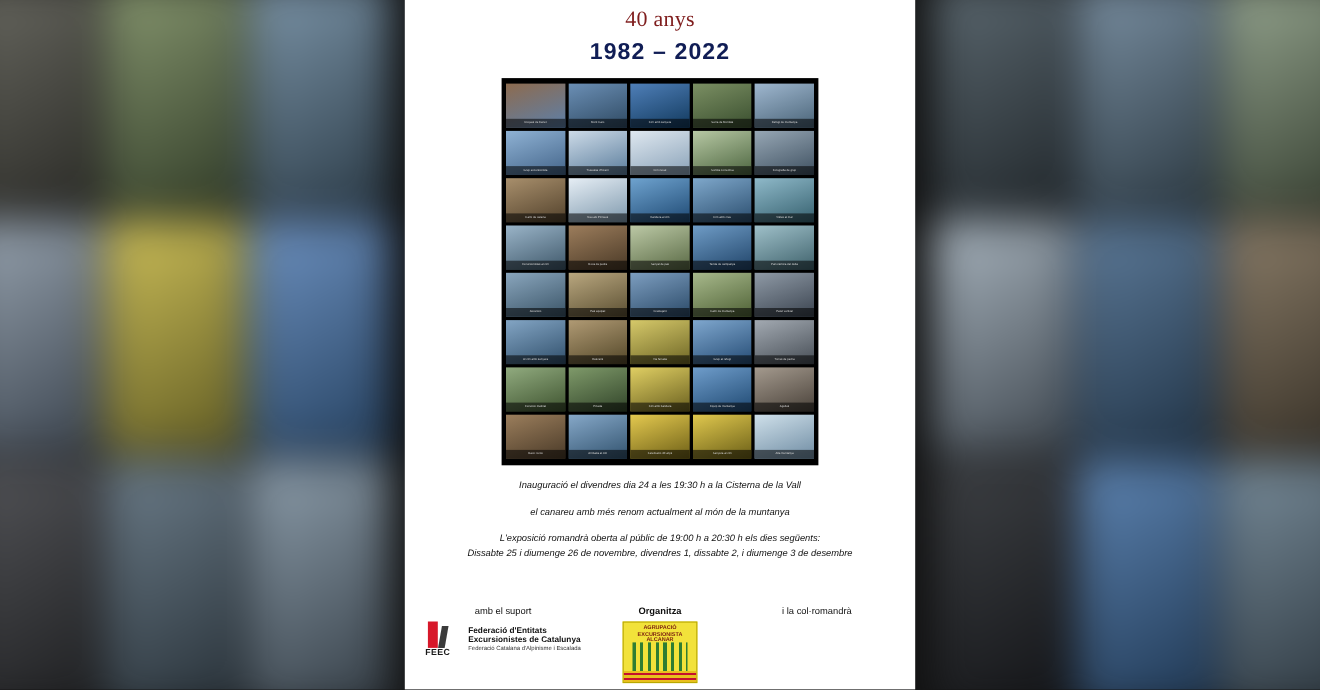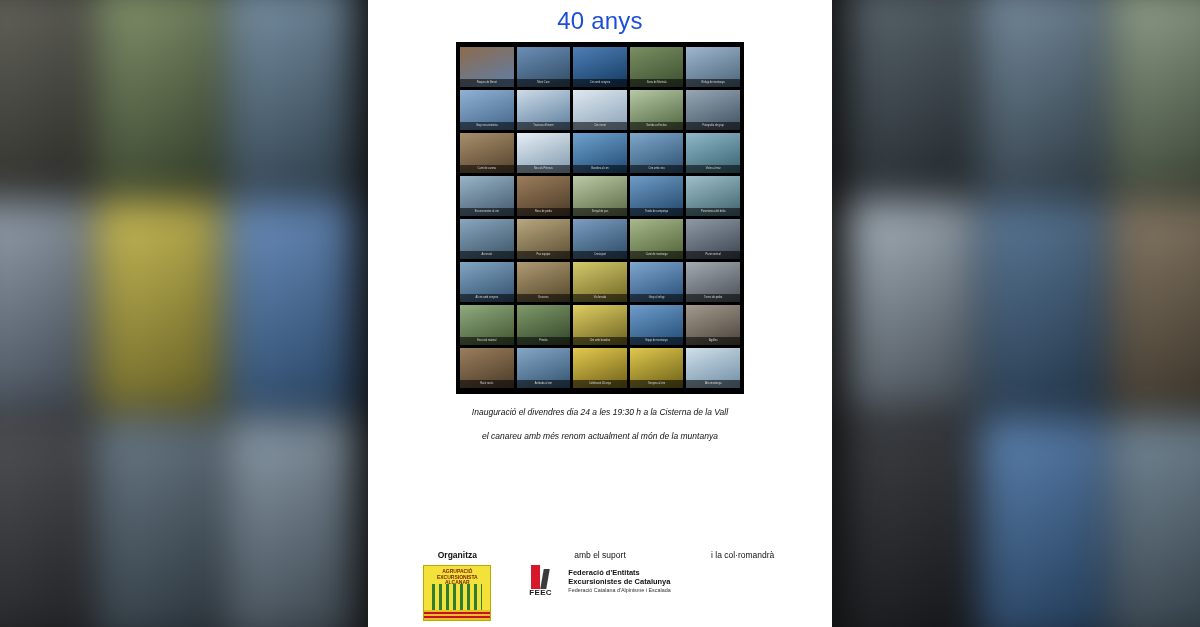--- a/index.html
+++ b/index.html
@@ -38,24 +38,25 @@
     background: #ffffff;
     overflow: hidden;
   }
 
   .poster-head {
     text-align: center;
     padding-top: 6px;
     color: #1c2a66;
   }
   .title-1 {
-    font-size: 24px;
+    font-size: 20px;
     letter-spacing: .2px;
     line-height: 1.25;
-    color: #1d4ed8;
+    color: #7f1d1d;
+    font-family: Liberation Serif, serif;
   }
   .title-2 {
     font-size: 20px;
     line-height: 1.25;
     color: #14215e;
   }
   .title-3 {
     font-size: 21px;
     font-weight: bold;
     line-height: 1.6;
@@ -233,20 +234,21 @@
       <div class="bg-cell" style="left: 1082px; top: 206px; width: 120px; height: 200px; background: linear-gradient(150deg, rgb(141, 127, 106) 0%, rgb(51, 45, 36) 100%);"></div>
       <div class="bg-cell" style="left: 834px; top: 412px; width: 120px; height: 215px; background: linear-gradient(150deg, rgb(63, 66, 70) 0%, rgb(18, 19, 22) 100%);"></div>
       <div class="bg-cell" style="left: 958px; top: 412px; width: 120px; height: 215px; background: linear-gradient(150deg, rgb(95, 134, 180) 0%, rgb(29, 53, 80) 100%);"></div>
       <div class="bg-cell" style="left: 1082px; top: 412px; width: 120px; height: 215px; background: linear-gradient(150deg, rgb(122, 142, 156) 0%, rgb(42, 52, 60) 100%);"></div>
     </div>
 
   <div class="poster">
 
     <div class="poster-head">
       <div class="title-1">40 anys</div>
+      <div class="title-3">1982 – 2022</div>
     </div>
 
     <div class="grid-wrap">
       <div class="photo-grid" id="photo-grid">
           <div class="photo" style="background: linear-gradient(160deg, rgb(141, 107, 79) 0%, rgb(93, 127, 168) 100%);">
             <div class="cap">Roques de Benet</div>
           </div>
           <div class="photo" style="background: linear-gradient(160deg, rgb(107, 143, 181) 0%, rgb(47, 74, 99) 100%);">
             <div class="cap">Mont Caro</div>
           </div>
@@ -367,48 +369,52 @@
         </div>
     </div>
 
     <div class="info">
       <div class="block">
         <p>Inauguració el divendres dia 24 a les 19:30 h a la Cisterna de la Vall</p>
       </div>
       <div class="block">
         <p>el canareu amb més renom actualment al món de la muntanya</p>
       </div>
+      <div class="block">
+        <p>L'exposició romandrà oberta al públic de 19:00 h a 20:30 h els dies següents:</p>
+        <p>Dissabte 25 i diumenge 26 de novembre, divendres 1, dissabte 2, i diumenge 3 de desembre</p>
+      </div>
     </div>
 
     <div class="footer">
+
+      <div class="foot-col">
+        <span class="foot-label thin">amb el suport</span>
+        <div class="logo-feec">
+          <div class="feec-mark">
+            <div class="bar-red"></div>
+            <div class="bar-dark"></div>
+            <div class="feec-word">FEEC</div>
+          </div>
+          <div class="feec-text">
+            <div class="l1">Federació d'Entitats</div>
+            <div class="l2">Excursionistes de Catalunya</div>
+            <div class="l3">Federació Catalana d'Alpinisme i Escalada</div>
+          </div>
+        </div>
+      </div>
 
       <div class="foot-col">
         <span class="foot-label">Organitza</span>
         <div class="logo-aea">
           <div class="aea-text">AGRUPACIÓ EXCURSIONISTA ALCANAR</div>
           <div class="aea-shape"></div>
           <div class="aea-flag"></div>
         </div>
       </div>
 
       <div class="foot-col">
-        <span class="foot-label thin">amb el suport</span>
-        <div class="logo-feec">
-          <div class="feec-mark">
-            <div class="bar-red"></div>
-            <div class="bar-dark"></div>
-            <div class="feec-word">FEEC</div>
-          </div>
-          <div class="feec-text">
-            <div class="l1">Federació d'Entitats</div>
-            <div class="l2">Excursionistes de Catalunya</div>
-            <div class="l3">Federació Catalana d'Alpinisme i Escalada</div>
-          </div>
-        </div>
-      </div>
-
-      <div class="foot-col">
         <span class="foot-label thin">i la col·romandrà</span>
       </div>
 
     </div>
   </div>
 </div>
 
 </body></html>

